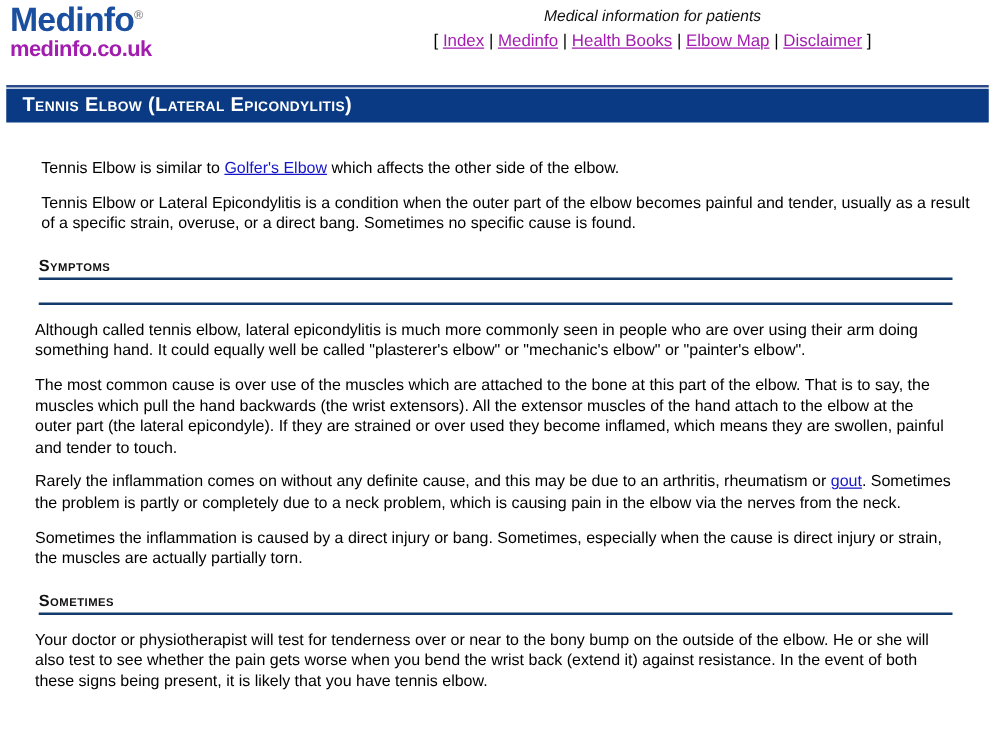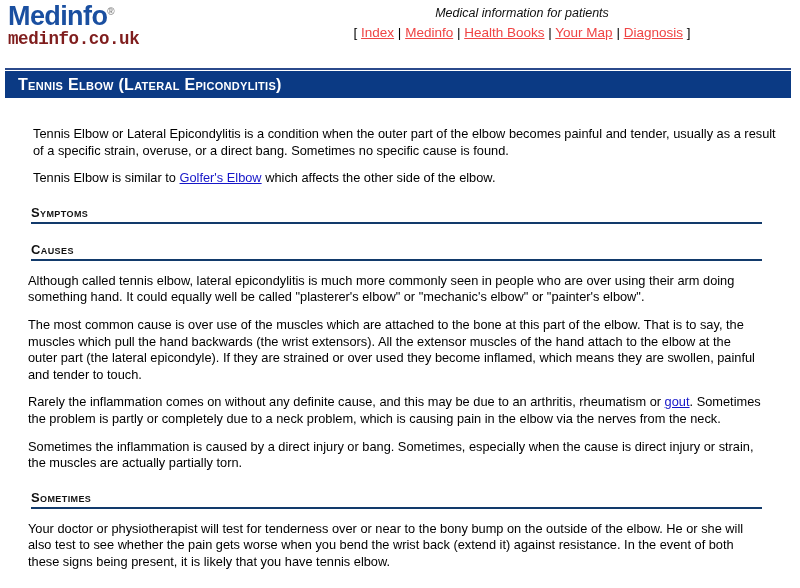--- a/index.html
+++ b/index.html
@@ -41,24 +41,23 @@
   .brand-reg {
     font-size: 10px;
     color: #8a8a8a;
     vertical-align: super;
     font-weight: bold;
     letter-spacing: 0;
   }
   .brand-bottom {
     font-size: 17.5px;
     font-weight: bold;
-    color: #7f1d1d;
+    color: #a21caf;
     letter-spacing: -0.4px;
     margin-top: 1px;
-    font-family: Liberation Mono, monospace;
   }
 
   .tagline-block {
     position: absolute;
     left: 250px;
     right: 6px;
     top: 5px;
     text-align: center;
   }
   .tagline {
@@ -67,21 +66,21 @@
     color: #111111;
     line-height: 17px;
   }
   .navline {
     font-size: 13.5px;
     color: #000000;
     line-height: 19px;
     margin-top: 1px;
   }
   .navline a {
-    color: #ef4444;
+    color: #a21caf;
     text-decoration: underline;
   }
   .nav-sep, .nav-bracket {
     color: #000000;
   }
 
   
   .titlebar-wrap {
     padding: 0 9px 16px 5px;
   }
@@ -159,50 +158,49 @@
   <div class="tagline-block">
     <div class="tagline">Medical information for patients</div>
     <div class="navline">
       <span class="nav-bracket">[</span>
       <a href="#">Index</a>
       <span class="nav-sep">|</span>
       <a href="#">Medinfo</a>
       <span class="nav-sep">|</span>
       <a href="#">Health Books</a>
       <span class="nav-sep">|</span>
-      <a href="#">Your Map</a>
-      <span class="nav-sep">|</span>
-      <a href="#">Diagnosis</a>
+      <a href="#">Elbow Map</a>
+      <span class="nav-sep">|</span>
+      <a href="#">Disclaimer</a>
       <span class="nav-bracket">]</span>
     </div>
   </div>
 </div>
 
 <div class="titlebar-wrap">
   <div class="titlebar-rule"></div>
   <div class="titlebar">Tennis Elbow (Lateral Epicondylitis)</div>
 </div>
 
 <div class="content">
 
+  <p class="body"><span>Tennis Elbow is similar to </span><a href="#">Golfer's Elbow</a><span> which affects the other side of the elbow.</span></p>
+
   <p class="body">Tennis Elbow or Lateral Epicondylitis is a condition when the outer part of the elbow becomes painful and tender, usually as a result of a specific strain, overuse, or a direct bang. Sometimes no specific cause is found.</p>
-
-  <p class="body"><span>Tennis Elbow is similar to </span><a href="#">Golfer's Elbow</a><span> which affects the other side of the elbow.</span></p>
 </div>
 
 <div class="section">
   <div class="section-head">
     <div class="section-title">Symptoms</div>
     <div class="section-rule"></div>
   </div>
 </div>
 
 <div class="section">
   <div class="section-head">
-    <div class="section-title">Causes</div>
     <div class="section-rule"></div>
   </div>
   <div class="section-body content">
     <p class="body">Although called tennis elbow, lateral epicondylitis is much more commonly seen in people who are over using their arm doing something hand. It could equally well be called "plasterer's elbow" or "mechanic's elbow" or "painter's elbow".</p>
     <p class="body">The most common cause is over use of the muscles which are attached to the bone at this part of the elbow. That is to say, the muscles which pull the hand backwards (the wrist extensors). All the extensor muscles of the hand attach to the elbow at the outer part (the lateral epicondyle). If they are strained or over used they become inflamed, which means they are swollen, painful and tender to touch.</p>
     <p class="body"><span>Rarely the inflammation comes on without any definite cause, and this may be due to an arthritis, rheumatism or </span><a href="#">gout</a><span>. Sometimes the problem is partly or completely due to a neck problem, which is causing pain in the elbow via the nerves from the neck.</span></p>
     <p class="body">Sometimes the inflammation is caused by a direct injury or bang. Sometimes, especially when the cause is direct injury or strain, the muscles are actually partially torn.</p>
   </div>
 </div>
 

